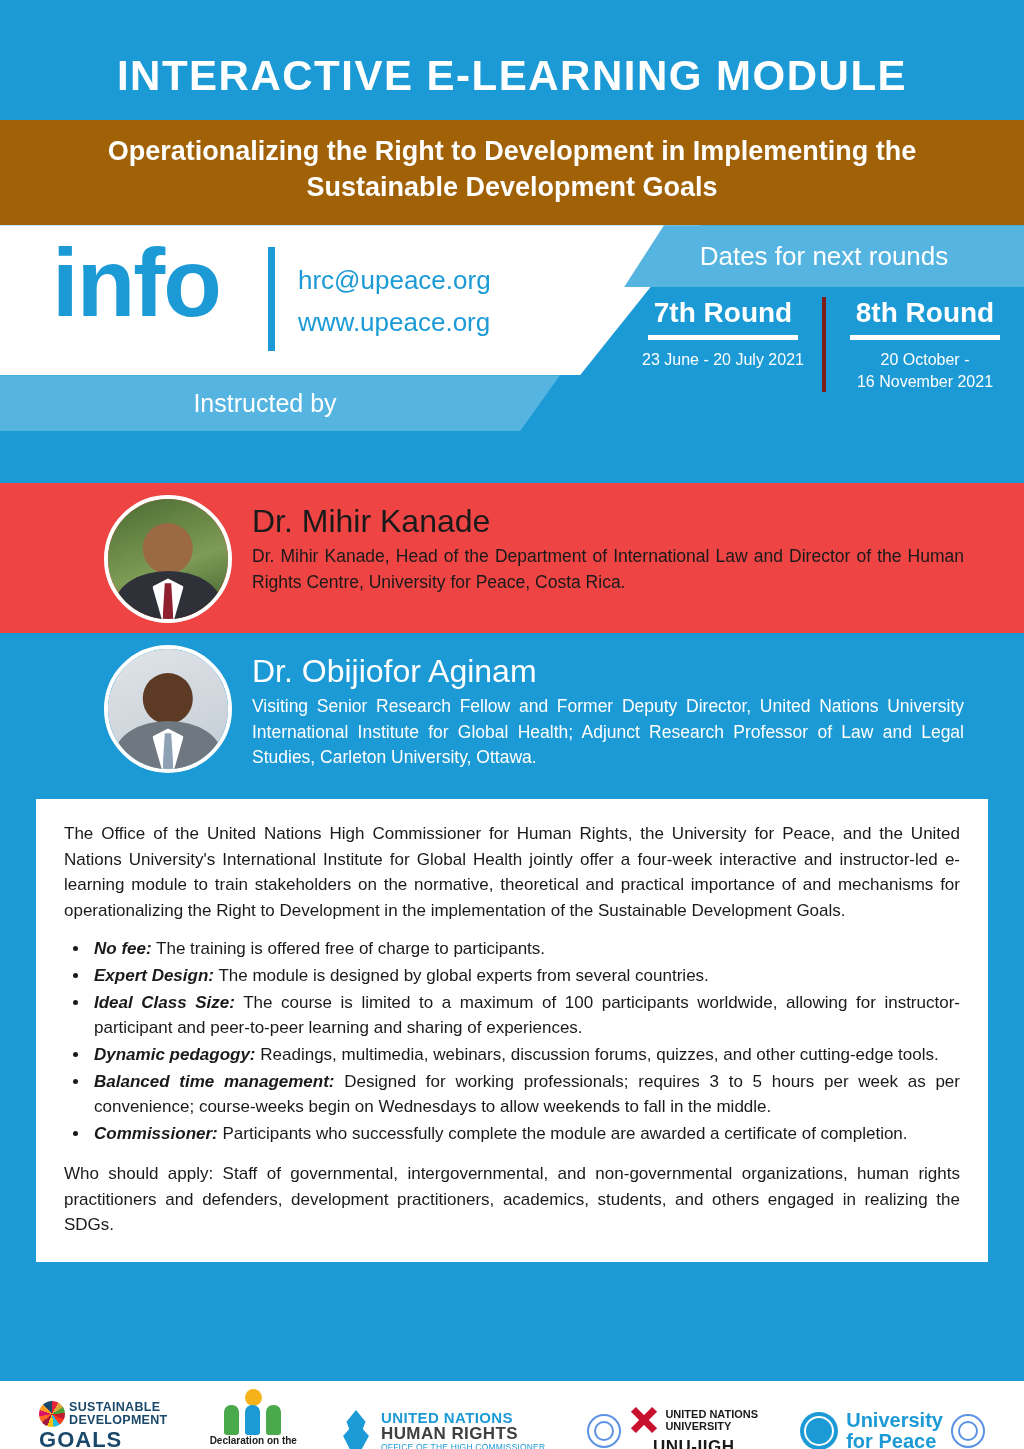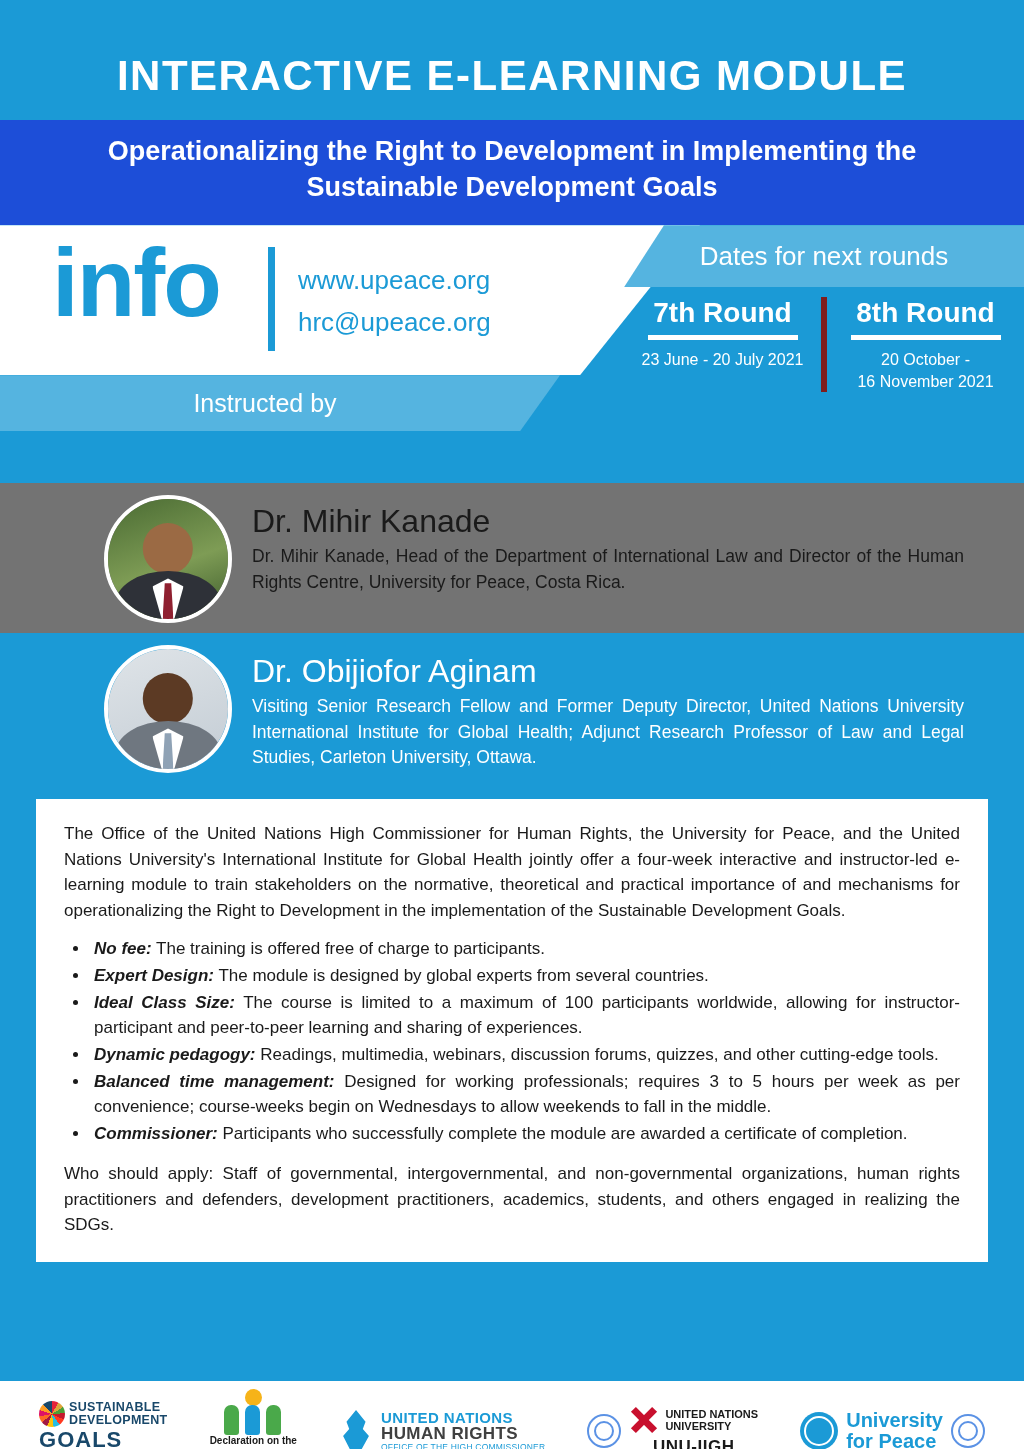--- a/index.html
+++ b/index.html
@@ -25,21 +25,21 @@
     display: flex;
     align-items: center;
     justify-content: center;
     color: #ffffff;
     font-size: 42px;
     font-weight: bold;
     letter-spacing: 1.5px;
     text-align: center;
   }
   .header-sub {
-    background: #1d4ed8;
+    background: #a16207;
     padding: 14px 60px 20px 60px;
     color: #ffffff;
     font-size: 27px;
     font-weight: bold;
     text-align: center;
     line-height: 1.32;
   }
 
   
   .info-band {
@@ -112,29 +112,29 @@
     display: flex;
   }
   .round {
     flex: 1;
     text-align: center;
     color: #ffffff;
   }
   .round .name { font-size: 28px; font-weight: bold; }
   .round .bar { width: 150px; height: 5px; background: #ffffff; margin: 6px auto 9px auto; }
   .round .when { font-size: 16px; line-height: 1.35; }
-  .round.sep { border-left: 6px solid #7f1d1d; }
+  .round.sep { border-left: 4px solid #7f1d1d; }
 
   
   .bio {
     position: relative;
     padding: 8px 60px 8px 110px;
     min-height: 150px;
   }
-  .bio.white { background: #737373; }
+  .bio.white { background: #ef4444; }
   .bio.blue  { background: #1b9ad6; }
   .bio-photo {
     position: absolute;
     left: 104px;
     top: 12px;
     width: 128px; height: 128px;
     border-radius: 50%;
     border: 4px solid #ffffff;
     overflow: hidden;
   }
@@ -282,22 +282,22 @@
 <div class="poster">
 
   <div class="header-title">INTERACTIVE E-LEARNING MODULE</div>
   <div class="header-sub">Operationalizing the Right to Development in Implementing the Sustainable Development Goals</div>
 
   <div class="info-band">
     <div class="info-white"></div>
     <div class="info-word">info</div>
     <div class="info-divider"></div>
     <div class="info-lines">
+      <div>hrc@upeace.org</div>
       <div>www.upeace.org</div>
-      <div>hrc@upeace.org</div>
     </div>
     <div class="instructed">Instructed by</div>
 
     <div class="dates-box">
       <div class="dates-title-wrap">Dates for next rounds</div>
       <div class="rounds">
         <div class="round">
           <div class="name">7th Round</div>
           <div class="bar"></div>
           <div class="when">23 June - 20 July 2021</div>

